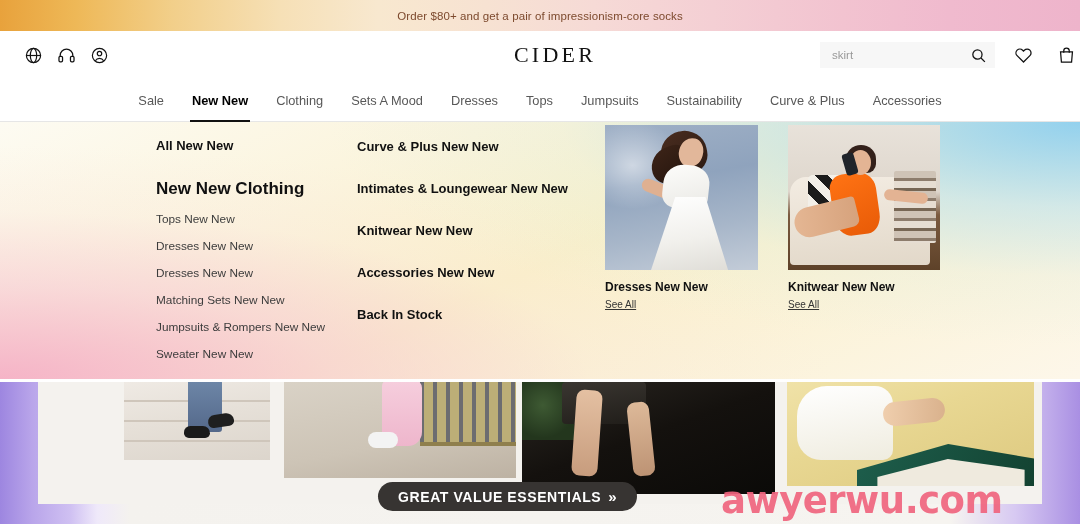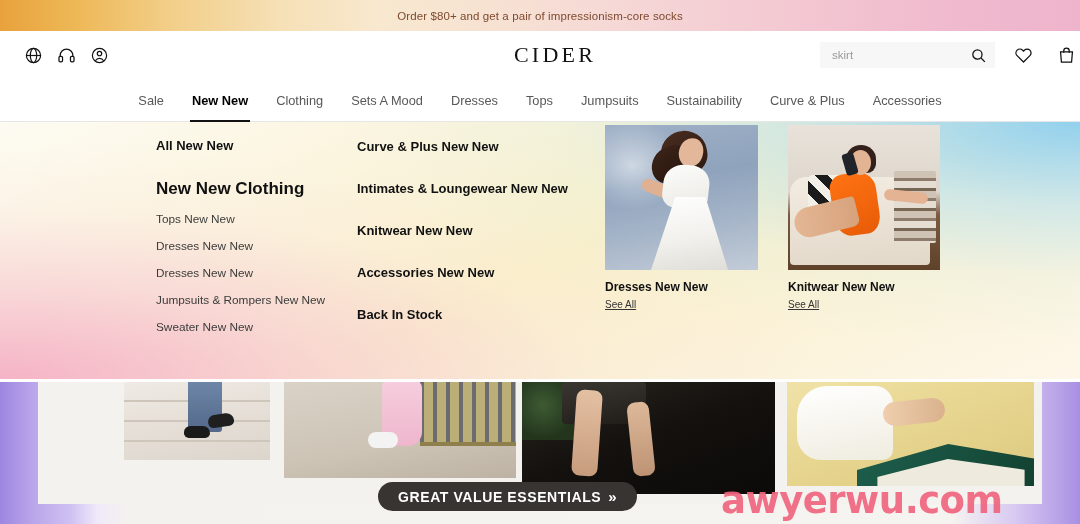--- a/index.html
+++ b/index.html
@@ -421,20 +421,21 @@
 
 <div class="mega">
   <div class="mega-inner">
 
     <div class="col-a">
       <div class="m-head">All New New</div>
       <div class="grp-title">New New Clothing</div>
       <div class="sub">Tops New New</div>
       <div class="sub">Dresses New New</div>
       <div class="sub">Dresses New New</div>
+      <div class="sub">Matching Sets New New</div>
       <div class="sub">Jumpsuits &amp; Rompers New New</div>
       <div class="sub">Sweater New New</div>
     </div>
 
     <div class="col-b">
       <div class="m-row">Curve &amp; Plus New New</div>
       <div class="m-row">Intimates &amp; Loungewear New New</div>
       <div class="m-row">Knitwear New New</div>
       <div class="m-row">Accessories New New</div>
       <div class="m-row">Back In Stock</div>

